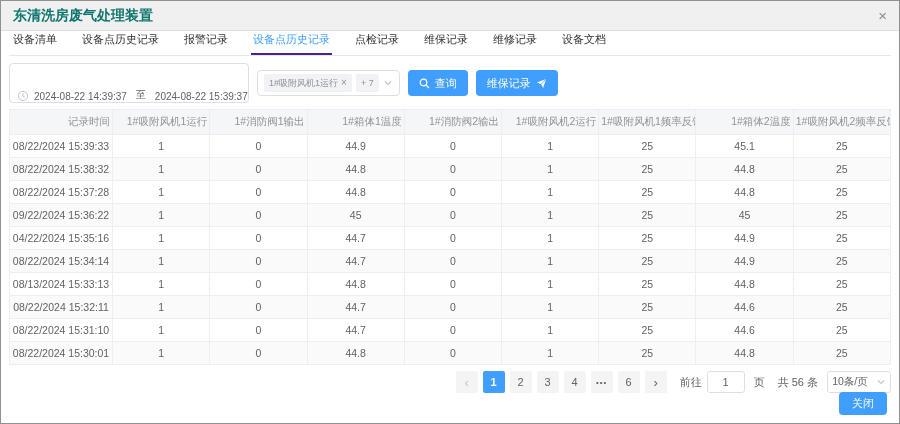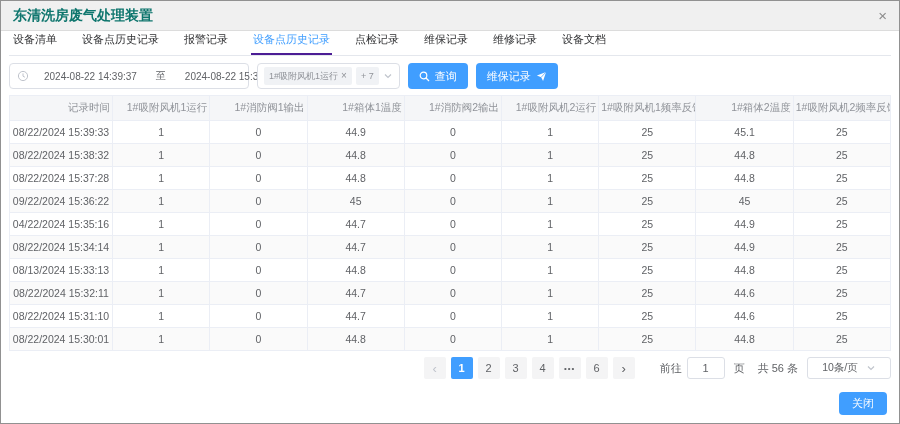--- a/index.html
+++ b/index.html
@@ -17,22 +17,22 @@
   .title { font-size:14px; font-weight:600; color:#0f766e; }
   .dialog-close { font-size:15px; color:#8c8c8c; cursor:pointer; line-height:1; }
   .content { padding:0 8px; }
   
   .tabs { display:flex; align-items:flex-end; border-bottom:1px solid #e4e7ed; height:25px; padding-left:2px; }
   .tab { font-size:11px; color:#303133; margin-right:21px; padding:0 2px 8px; cursor:pointer; white-space:nowrap; }
   .tab.active { color:#409eff; padding-bottom:6px; border-bottom:2px solid #4c1d95; }
   
   .filter-row { display:flex; align-items:center; gap:8px; margin:7px 0 6px; }
   .date-range {
-    width:240px; height:26px; border:1px solid #dcdfe6; border-radius:4px;
-    display:flex; align-items:center; padding:0 7px; gap:15px; background:#fff; cursor:pointer;
+    width:240px; height:40px; border:1px solid #dcdfe6; border-radius:4px;
+    display:flex; align-items:flex-end; padding:0 7px; gap:5px; background:#fff; cursor:pointer;
   }
   .date-text { font-size:10px; color:#606266; white-space:nowrap; }
   .date-sep { font-size:10px; color:#606266; margin:0 4px; }
   .point-select {
     height:26px; border:1px solid #dcdfe6; border-radius:4px; background:#fff;
     display:flex; align-items:center; padding:0 6px; gap:4px; cursor:pointer;
   }
   .tag {
     background:#f0f2f5; color:#909399; border-radius:2px; font-size:9px;
     height:18px; display:inline-flex; align-items:center; padding:0 5px; gap:3px; white-space:nowrap;
@@ -63,28 +63,28 @@
   .page-list { display:contents; }
   .page-btn {
     min-width:22px; height:22px; border:none; border-radius:2px; background:#f4f4f5;
     color:#606266; font-size:11px; cursor:pointer; display:inline-flex;
     align-items:center; justify-content:center; font-family:inherit; padding:0 4px;
   }
   .page-btn.active { background:#409eff; color:#fff; font-weight:600; }
   .page-btn.prev { color:#c0c4cc; font-size:13px; }
   .page-btn.next { color:#606266; font-size:13px; }
   .page-btn.ellipsis { letter-spacing:1px; font-size:8px; color:#606266; }
-  .goto-label { margin-left:20px; font-size:11px; color:#606266; }
+  .goto-label { margin-left:8px; font-size:11px; color:#606266; }
   .goto-input {
     width:38px; height:22px; border:1px solid #dcdfe6; border-radius:3px;
     text-align:center; font-size:11px; color:#606266; font-family:inherit; outline:none;
   }
   .total { font-size:11px; color:#606266; margin:0 4px; }
   .size-select {
-    width:84px; height:22px; border:1px solid #dcdfe6; border-radius:3px; background:#fff;
+    width:64px; height:22px; border:1px solid #dcdfe6; border-radius:3px; background:#fff;
     display:flex; align-items:center; justify-content:center; gap:8px;
     font-size:10.5px; color:#606266; cursor:pointer;
   }
   .footer { position:absolute; right:12px; bottom:8px;border-radius:7px; }
   .close-btn { padding:0 13px; height:23px; }
 </style>
 </head>
 <body>
 
 <div class="title-bar">

